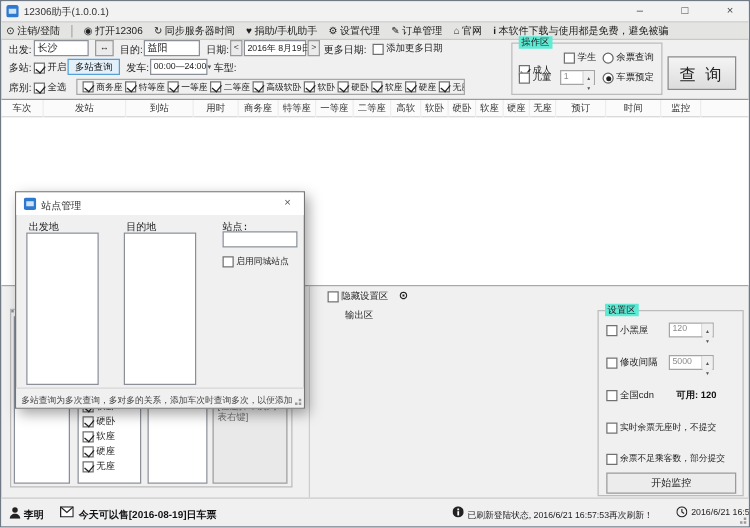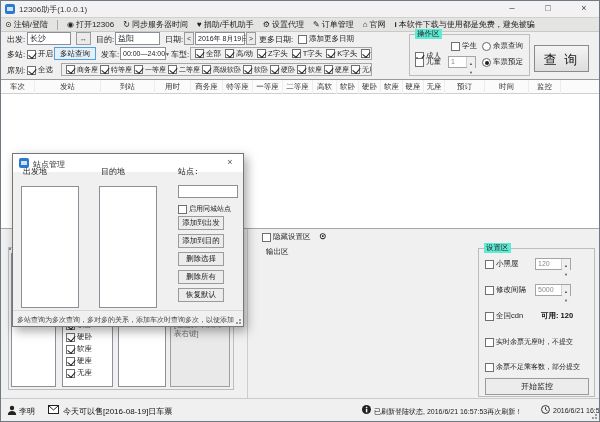--- a/index.html
+++ b/index.html
@@ -57,48 +57,48 @@
   .tbody{position:absolute;left:0;top:93px;width:100%;height:135px;background:#fff;border-bottom:1px solid #a8a8a8;}
 
   
   .vsep{position:absolute;left:246px;top:228px;width:1px;height:170px;background:#cdcdcd;}
   .hidecb{position:absolute;left:261px;top:231px;}
   .hideicon{position:absolute;left:318px;top:230px;font-size:9px;color:#222;font-weight:bold;line-height:10px;}
   .lbox{position:absolute;border:1px solid #8a8f98;background:#fff;overflow:hidden;}
   .graybox{position:absolute;border:1px solid #9f9f9f;background:#e9e9e9;overflow:hidden;}
   .hint{margin:66px 2px 0 3px;font-size:7.5px;color:#6f6f6f;line-height:9px;word-break:break-all;}
   .cbcol{padding-top:66px;display:flex;flex-direction:column;gap:2px;padding-left:3px;}
-  .outlabel{position:absolute;left:265px;top:246px;font-size:7.5px;color:#222;text-align:right;}
+  .outlabel{position:absolute;left:275px;top:246px;font-size:7.5px;color:#222;text-align:right;}
   .outbox{position:absolute;left:262px;top:259px;width:206px;height:135px;border:1px solid #8a8f98;background:#fff;overflow:hidden;}
   .oline{font-size:7.5px;color:#555;line-height:9px;padding:0 14px 0 3px;white-space:nowrap;}
   .oline:first-of-type{padding-top:2px;}
   .oscroll{position:absolute;top:0;right:0;bottom:0;width:11px;background:#f3f3f3;border-left:1px solid #e0e0e0;}
   .sarr{position:absolute;left:0;width:100%;text-align:center;}
   [data-name="scroll-up-icon"]::after{content:"▲";font-size:5px;color:#8a8a8a;}
   [data-name="scroll-down-icon"]::after{content:"▼";font-size:5px;color:#8a8a8a;}
   .setbox{left:477px;top:247px;width:117px;height:149px;}
   .srow{position:absolute;left:6px;white-space:nowrap;}
   .availtxt{position:absolute;left:62px;font-size:7.5px;color:#111;font-weight:bold;white-space:nowrap;}
   .startbtn{position:absolute;left:6px;top:129px;width:104px;height:17px;border:1px solid #9b9b9b;background:#ececec;font-size:8px;color:#222;text-align:center;line-height:15px;padding:0;}
 
   
   .statusbar{position:absolute;left:0;bottom:0;width:100%;height:23px;background:#f0f0f0;border-top:1px solid #cacaca;}
   .sb-ic{position:absolute;top:6px;}
-  .sb-t{position:absolute;top:7px;font-size:8px;color:#111;font-weight:normal;white-space:nowrap;}
+  .sb-t{position:absolute;top:7px;font-size:8px;color:#111;font-weight:bold;white-space:nowrap;}
   .sb-r{position:absolute;top:8px;font-size:7px;color:#222;white-space:nowrap;}
   .grip{position:absolute;right:2px;bottom:2px;width:8px;height:8px;}
   .grip::after{content:"";position:absolute;right:0;bottom:0;width:2px;height:2px;background:#9a9a9a;box-shadow:-3px 0 0 #9a9a9a,0 -3px 0 #9a9a9a;}
 
   
   .dialog{position:absolute;left:11px;top:152px;width:232px;height:174px;background:#f0f0f0;border:1px solid #767676;box-shadow:3px 4px 10px rgba(0,0,0,.35);z-index:10;}
   .dtitle{position:absolute;left:0;top:0;width:100%;height:18px;background:#ffffff;}
   .dtitle .appicon{left:6px;top:4px;}
   .dtitle .txt{position:absolute;left:20px;top:5px;font-size:8px;color:#333;}
   .dclose{position:absolute;right:2px;top:2px;width:22px;height:14px;text-align:center;font-size:9px;line-height:13px;color:#555;}
-  .dlbl{position:absolute;font-size:8px;color:#1c1c1c;top:12px;white-space:nowrap;font-family:Liberation Mono, monospace;}
+  .dlbl{position:absolute;font-size:8px;color:#1c1c1c;top:22px;white-space:nowrap;font-family:Liberation Mono, monospace;}
   .dlist{position:absolute;top:32px;width:58px;height:122px;border:1px solid #8a8f98;background:#fff;}
   .dinput{position:absolute;left:165px;top:31px;width:60px;height:13px;border:1px solid #8a8f98;background:#fff;font-size:8px;padding:0 2px;}
   .dcb{position:absolute;left:165px;top:50px;}
   .dbtns{position:absolute;left:165px;top:62px;display:flex;flex-direction:column;gap:4px;}
   .dbtn{width:46px;height:14px;border:1px solid #9b9b9b;background:#ececec;font-size:7.5px;color:#222;text-align:center;line-height:12px;padding:0;}
   .dstatus{position:absolute;left:0;bottom:0;width:100%;height:16px;background:#f0f0f0;border-top:1px solid #d6d6d6;}
   .dstatus .txt{position:absolute;left:4px;top:4px;font-size:7px;color:#444;white-space:nowrap;}
 </style>
 </head>
 <body>
@@ -178,46 +178,20 @@
         <i data-name="checkbox-icon"></i>
         <span data-name="checkbox-label">开启</span>
       </label>
     <button class="multibtn" style="left:52px;width:42px" data-name="multi-station-query-button">多站查询</button>
     <span class="lbl" style="left:99px;top:2px" data-name="depart-time-label">发车:</span>
     <div class="combo" style="left:118px;width:46px" data-name="depart-time-select">
         <span data-name="depart-time-value">00:00—24:00</span>
         <span data-name="dropdown-icon"></span>
       </div>
     <span class="lbl" style="left:169px;top:2px" data-name="train-type-label">车型:</span>
-    <div class="ckbox" style="left:188px;width:182px" data-name="train-type-group">
-
-    <label class="cb on" data-name="train-type-checkbox">
-          <i data-name="checkbox-icon"></i>
-          <span data-name="checkbox-label">全部</span>
-        </label>
-        <label class="cb on" data-name="train-type-checkbox">
-          <i data-name="checkbox-icon"></i>
-          <span data-name="checkbox-label">高/动</span>
-        </label>
-        <label class="cb on" data-name="train-type-checkbox">
-          <i data-name="checkbox-icon"></i>
-          <span data-name="checkbox-label">Z字头</span>
-        </label>
-        <label class="cb on" data-name="train-type-checkbox">
-          <i data-name="checkbox-icon"></i>
-          <span data-name="checkbox-label">T字头</span>
-        </label>
-        <label class="cb on" data-name="train-type-checkbox">
-          <i data-name="checkbox-icon"></i>
-          <span data-name="checkbox-label">K字头</span>
-        </label>
-        <label class="cb on" data-name="train-type-checkbox">
-          <i data-name="checkbox-icon"></i>
-        </label>
-      </div>
   </div>
 
   <div class="frow" style="top:61px;height:15px" data-name="query-row-3">
     <span class="lbl" style="left:5px;top:3px" data-name="seat-class-label">席别:</span>
     <label class="cb abs on" style="left:25px;top:3px" data-name="seat-all-checkbox">
         <i data-name="checkbox-icon"></i>
         <span data-name="checkbox-label">全选</span>
       </label>
     <div class="ckbox" style="left:59px;top:1px;width:311px;gap:2px" data-name="seat-class-group">
 
@@ -438,27 +412,19 @@
     <span class="dlbl" style="left:10px" data-name="from-stations-label">出发地</span>
     <span class="dlbl" style="left:88px" data-name="to-stations-label">目的地</span>
     <span class="dlbl" style="left:165px" data-name="station-label">站点:</span>
     <div class="dlist" style="left:8px" data-name="from-stations-listbox"></div>
     <div class="dlist" style="left:86px" data-name="to-stations-listbox"></div>
     <input class="dinput" data-name="station-input" value="" style="">
     <label class="cb dcb" data-name="same-city-checkbox">
         <i data-name="checkbox-icon"></i>
         <span style="font-size:7px" data-name="checkbox-label">启用同城站点</span>
       </label>
-    <div class="dbtns" data-name="dialog-buttons">
-
-    <button class="dbtn" data-name="dialog-button">添加到出发</button>
-        <button class="dbtn" data-name="dialog-button">添加到目的</button>
-        <button class="dbtn" data-name="dialog-button">删除选择</button>
-        <button class="dbtn" data-name="dialog-button">删除所有</button>
-        <button class="dbtn" data-name="dialog-button">恢复默认</button>
-      </div>
     <div class="dstatus" data-name="dialog-status-bar">
       <span class="txt" data-name="dialog-status-text">多站查询为多次查询，多对多的关系，添加车次时查询多次，以便添加</span>
       <span class="grip" data-name="resize-grip-icon"></span>
     </div>
   </div>
 
 </div>
 
 </body></html>

